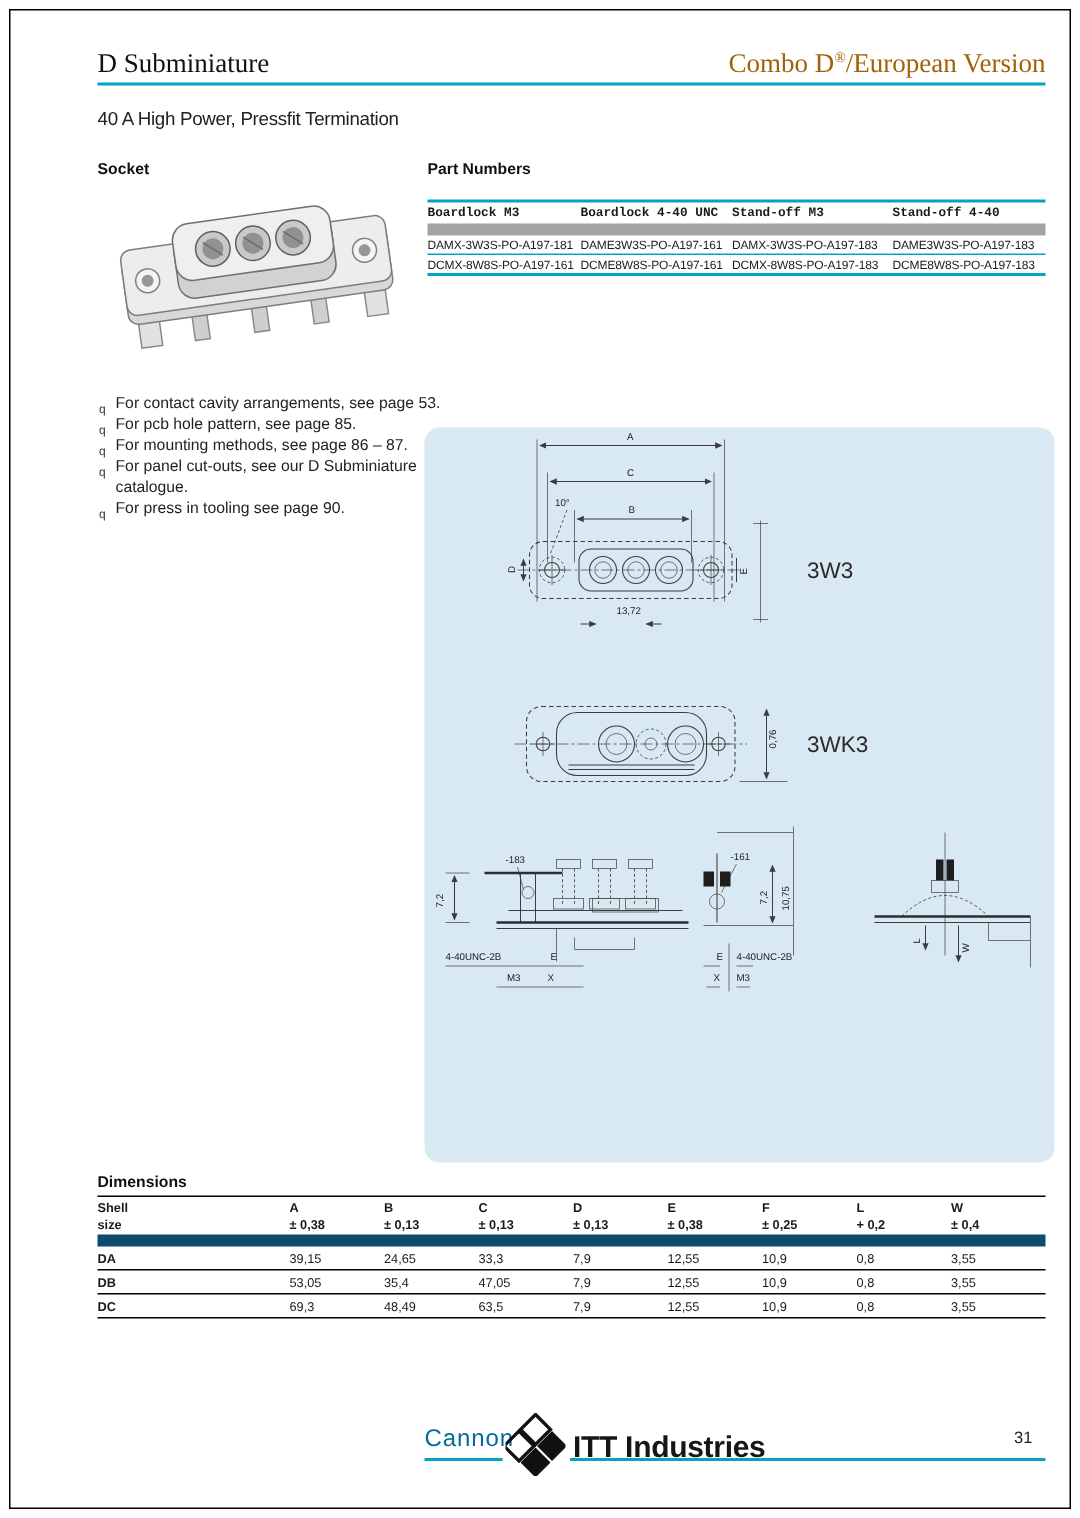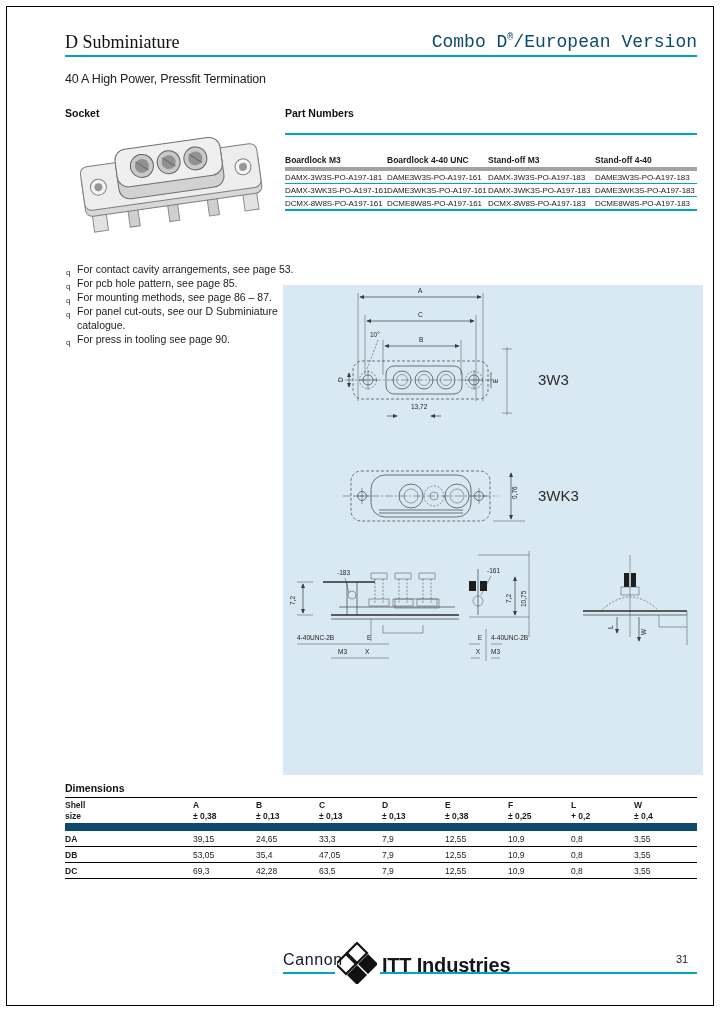--- a/index.html
+++ b/index.html
@@ -2,61 +2,61 @@
 <html><head>
 <meta charset="utf-8">
 <style>
   html,body{margin:0;padding:0;background:#9a9a9a;}
   .page{position:relative;width:720px;height:1012px;background:#ffffff;overflow:hidden;
         font-family:"Liberation Sans",sans-serif;color:#1b1b1b;}
   .frame{position:absolute;left:6px;top:6px;width:706px;height:998px;border:1px solid #000;pointer-events:none;}
 
   
   .hdr-left{position:absolute;left:65px;top:32px;font-family:"Liberation Serif",serif;font-size:18px;color:#111;}
-  .hdr-right{position:absolute;right:23px;top:32px;font-family:Liberation Mono, monospace;font-size:18px;color:#0c4a6e;}
+  .hdr-right{position:absolute;right:23px;top:32px;font-family:Liberation Serif, serif;font-size:18px;color:#a16207;}
   .hdr-right sup{font-size:10px;}
   .accent-rule{position:absolute;left:65px;top:55px;width:632px;height:2px;background:#00a4c8;}
   .subtitle{position:absolute;left:65px;top:72px;font-size:12.5px;letter-spacing:-0.2px;color:#222;}
 
   .sec-label{position:absolute;font-size:10.5px;font-weight:bold;color:#111;}
 
   
   .ptable{position:absolute;left:285px;top:133px;width:412px;border-top:2px solid #00a4c8;font-size:8px;}
   .ptable .phead{display:grid;grid-template-columns:102px 101px 107px 102px;
-        border-bottom:4px solid #a3a3a3;padding:20px 0 2px 0;font-weight:bold;font-size:8.5px;}
+        border-bottom:8px solid #a3a3a3;padding:2px 0 2px 0;font-weight:bold;font-size:8.5px;font-family:Liberation Mono, monospace;}
   .ptable .prow{display:grid;grid-template-columns:102px 101px 107px 102px;
         border-bottom:1.2px solid #00a4c8;padding:1.5px 0;white-space:nowrap;letter-spacing:-0.1px;}
   .ptable .prow:last-child{border-bottom:2px solid #00a4c8;}
 
   
   .notes{position:absolute;left:66px;top:263px;width:230px;font-size:10.5px;line-height:13.5px;color:#222;}
   .note{display:flex;margin-bottom:0.5px;}
   .note .bullet{width:11px;flex:0 0 11px;font-size:8px;color:#333;position:relative;top:3px;}
 
   
-  .panel{position:absolute;left:283px;top:285px;width:420px;height:490px;background:#d9e9f3;}
+  .panel{position:absolute;left:283px;top:285px;width:420px;height:490px;background:#d9e9f3;border-radius:10px;}
   .panel svg{display:block;}
   .dline{stroke:#3c3c3c;stroke-width:0.7;fill:none;}
   .dthin{stroke:#4a4a4a;stroke-width:0.5;fill:none;}
   .dthick{stroke:#2d2d2d;stroke-width:1.6;fill:none;}
   .ddash{stroke:#3c3c3c;stroke-width:0.7;fill:none;stroke-dasharray:3 2;}
   .ddash2{stroke:#4a4a4a;stroke-width:0.6;fill:none;stroke-dasharray:2 1.6;}
   .dtext{font-family:"Liberation Sans",sans-serif;font-size:6.5px;fill:#222;}
   .dlabel{font-family:"Liberation Sans",sans-serif;font-size:15px;fill:#2b2b2b;}
 
   
   .dtable{position:absolute;left:65px;top:797px;width:632px;border-top:1px solid #000;font-size:8.5px;}
   .dgrid{display:grid;grid-template-columns:128px repeat(8,63px);}
   .dtable .dhead{border-bottom:8px solid #0c4a6e;padding:2px 0;font-weight:bold;line-height:10.5px;}
   .dtable .drow{border-bottom:1.4px solid #000;padding:2.5px 0;}
   .dtable .drow:last-child{border-bottom:1px solid #000;}
   .dtable .shell{font-weight:bold;}
 
   
-  .f-cannon{position:absolute;left:283px;top:951px;font-size:16px;letter-spacing:0.6px;color:#0f172a;}
+  .f-cannon{position:absolute;left:283px;top:951px;font-size:16px;letter-spacing:0.6px;color:#0369a1;}
   .f-logo{position:absolute;left:337px;top:942px;}
   .f-itt{position:absolute;left:382px;top:954px;font-size:20px;font-weight:bold;letter-spacing:-0.2px;color:#161616;}
   .f-rule1{position:absolute;left:283px;top:972px;width:52px;height:2px;background:#00a4c8;}
   .f-rule2{position:absolute;left:380px;top:972px;width:317px;height:2px;background:#00a4c8;}
   .f-page{position:absolute;left:676px;top:953px;font-size:11px;color:#222;}
 </style>
 </head>
 <body>
 
 <div class="page">
@@ -101,26 +101,20 @@
       <div>Boardlock M3</div>
       <div>Boardlock 4-40 UNC</div>
       <div>Stand-off M3</div>
       <div>Stand-off 4-40</div>
     </div>
     <div class="prow">
       <div>DAMX-3W3S-PO-A197-181</div>
       <div>DAME3W3S-PO-A197-161</div>
       <div>DAMX-3W3S-PO-A197-183</div>
       <div>DAME3W3S-PO-A197-183</div>
-    </div>
-    <div class="prow">
-      <div>DAMX-3WK3S-PO-A197-161</div>
-      <div>DAME3WK3S-PO-A197-161</div>
-      <div>DAMX-3WK3S-PO-A197-183</div>
-      <div>DAME3WK3S-PO-A197-183</div>
     </div>
     <div class="prow">
       <div>DCMX-8W8S-PO-A197-161</div>
       <div>DCME8W8S-PO-A197-161</div>
       <div>DCMX-8W8S-PO-A197-183</div>
       <div>DCME8W8S-PO-A197-183</div>
     </div>
   </div>
 
   <div class="notes">
@@ -335,21 +329,21 @@
       <div>47,05</div>
       <div>7,9</div>
       <div>12,55</div>
       <div>10,9</div>
       <div>0,8</div>
       <div>3,55</div>
     </div>
     <div class="drow dgrid">
       <div class="shell">DC</div>
       <div>69,3</div>
-      <div>42,28</div>
+      <div>48,49</div>
       <div>63,5</div>
       <div>7,9</div>
       <div>12,55</div>
       <div>10,9</div>
       <div>0,8</div>
       <div>3,55</div>
     </div>
   </div>
 
   <div class="f-cannon">Cannon</div>

